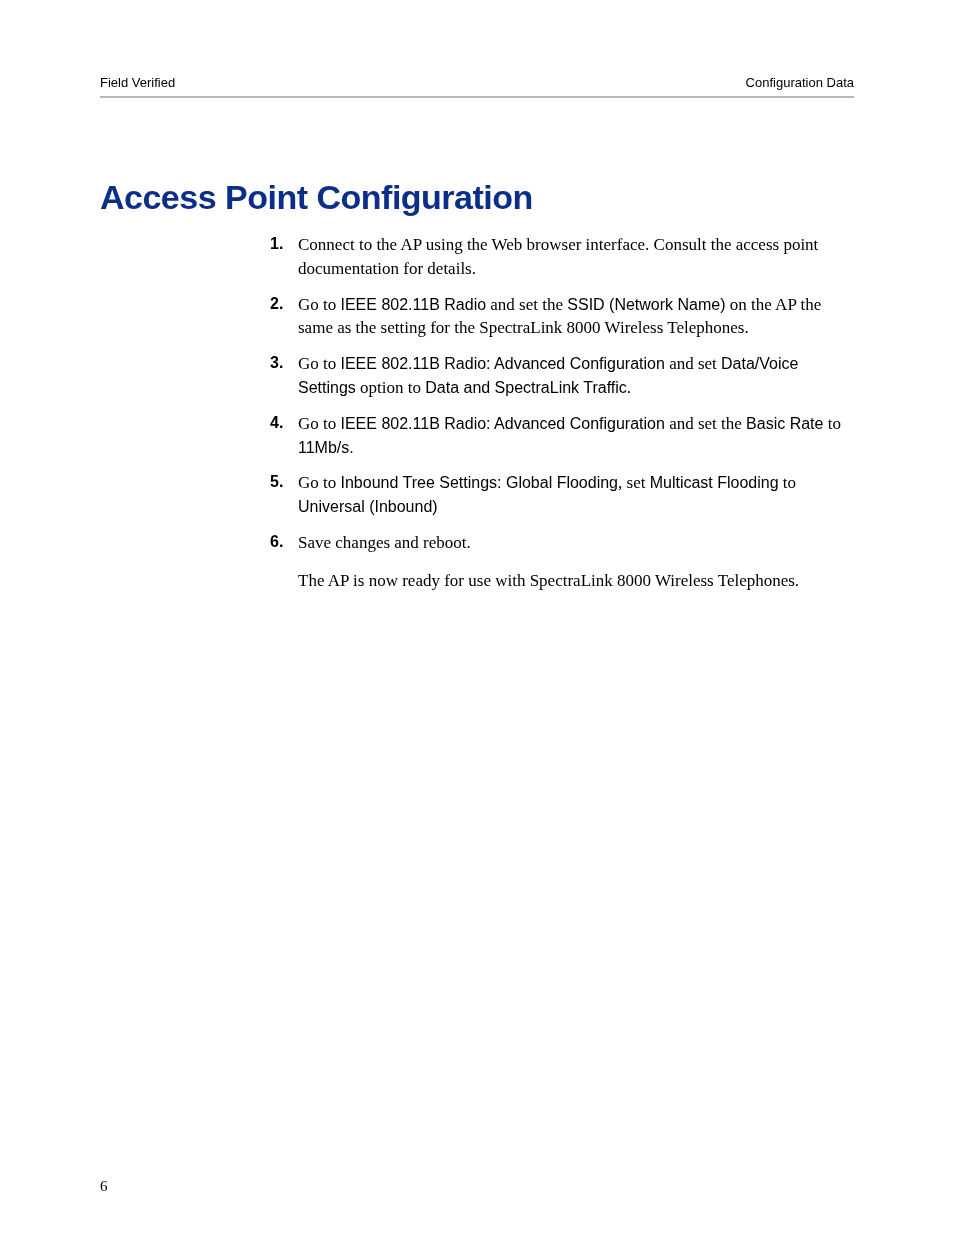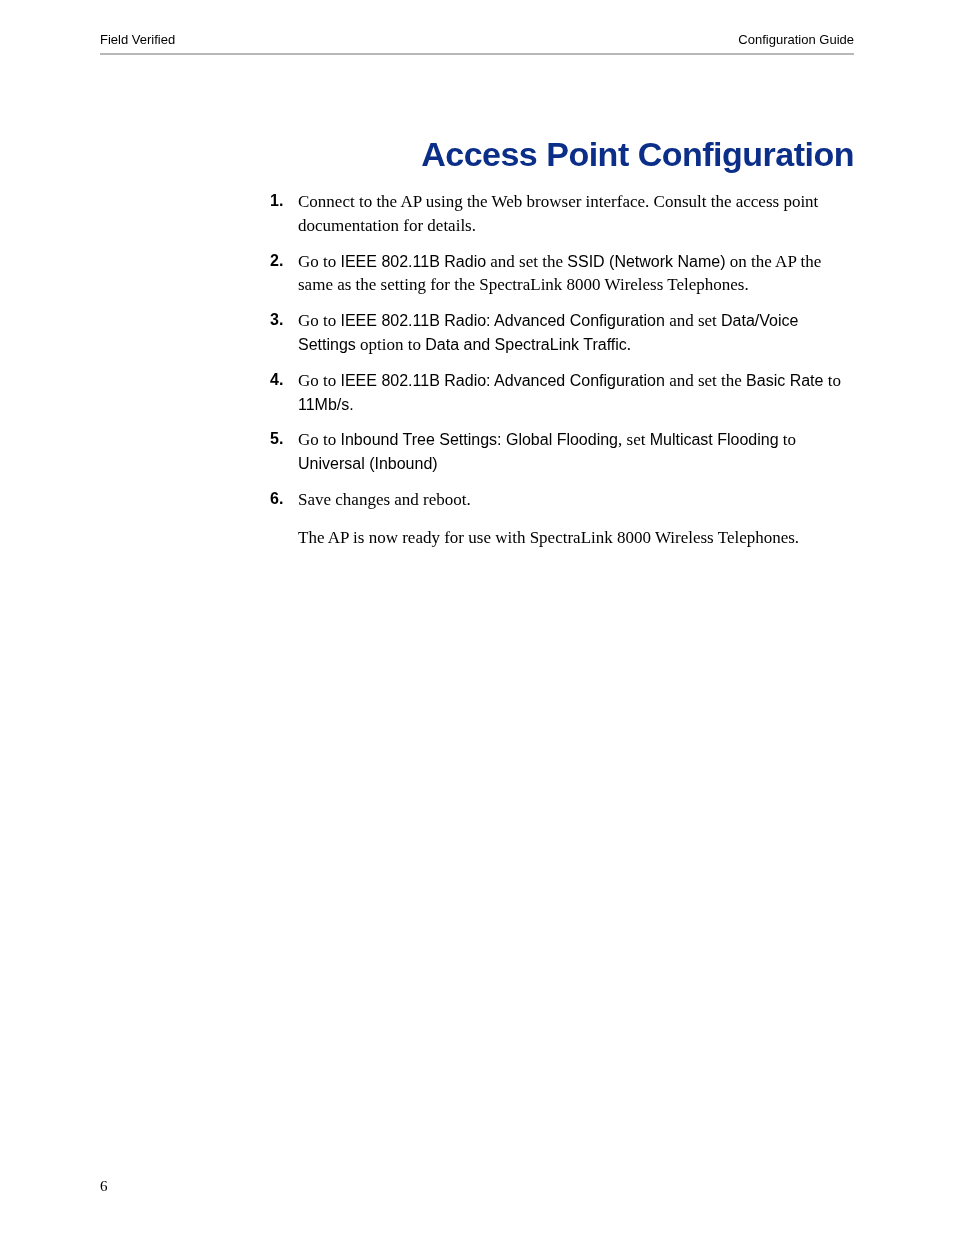--- a/index.html
+++ b/index.html
@@ -8,21 +8,21 @@
       box-sizing: border-box;
     }
     body {
       width: 954px;
       height: 1235px;
       background: #ffffff;
       font-family: Georgia, 'Times New Roman', serif;
       position: relative;
     }
     .page {
-      padding: 32px 100px 40px 100px;
+      padding: 75px 100px 40px 100px;
       height: 100%;
       position: relative;
     }
     .header {
       display: flex;
       justify-content: space-between;
       font-size: 13px;
       font-family: Arial, Helvetica, sans-serif;
       color: #000;
       padding-bottom: 6px;
@@ -32,21 +32,20 @@
       border-top: 2px solid #b8b8b8;
       margin-bottom: 80px;
     }
     .title {
       font-family: Arial, Helvetica, sans-serif;
       font-weight: bold;
       font-size: 34px;
       color: #0b2f88;
       margin-bottom: 16px;
       letter-spacing: -0.5px;
-      text-align: right;
     }
     .content-block {
       margin-left: 198px;
       max-width: 560px;
     }
     .intro {
       font-size: 17px;
       line-height: 1.4;
       color: #000;
       margin-bottom: 14px;
@@ -89,21 +88,21 @@
       left: 100px;
       font-size: 15px;
     }
   </style>
 </head>
 <body>
 
 <div class="page">
   <div class="header">
     <span>Field Verified</span>
-    <span>Configuration Guide</span>
+    <span>Configuration Data</span>
   </div>
   <hr class="header-rule">
 
   <h1 class="title">Access Point Configuration</h1>
 
   <div class="content-block">
 
     <ol class="steps">
       <li>
         <span>Connect to the AP using the Web browser interface. Consult the access point documentation for details.</span>

